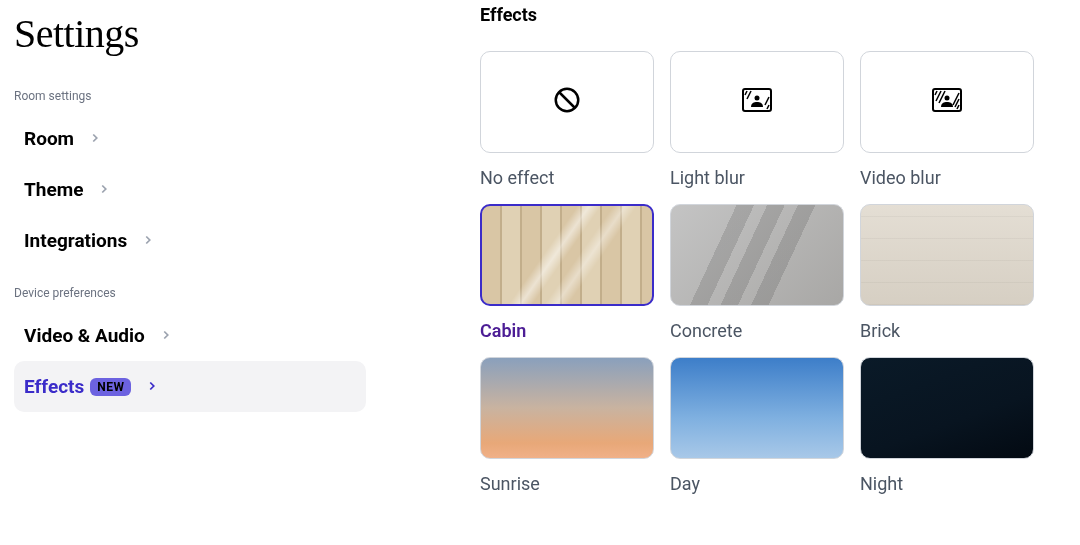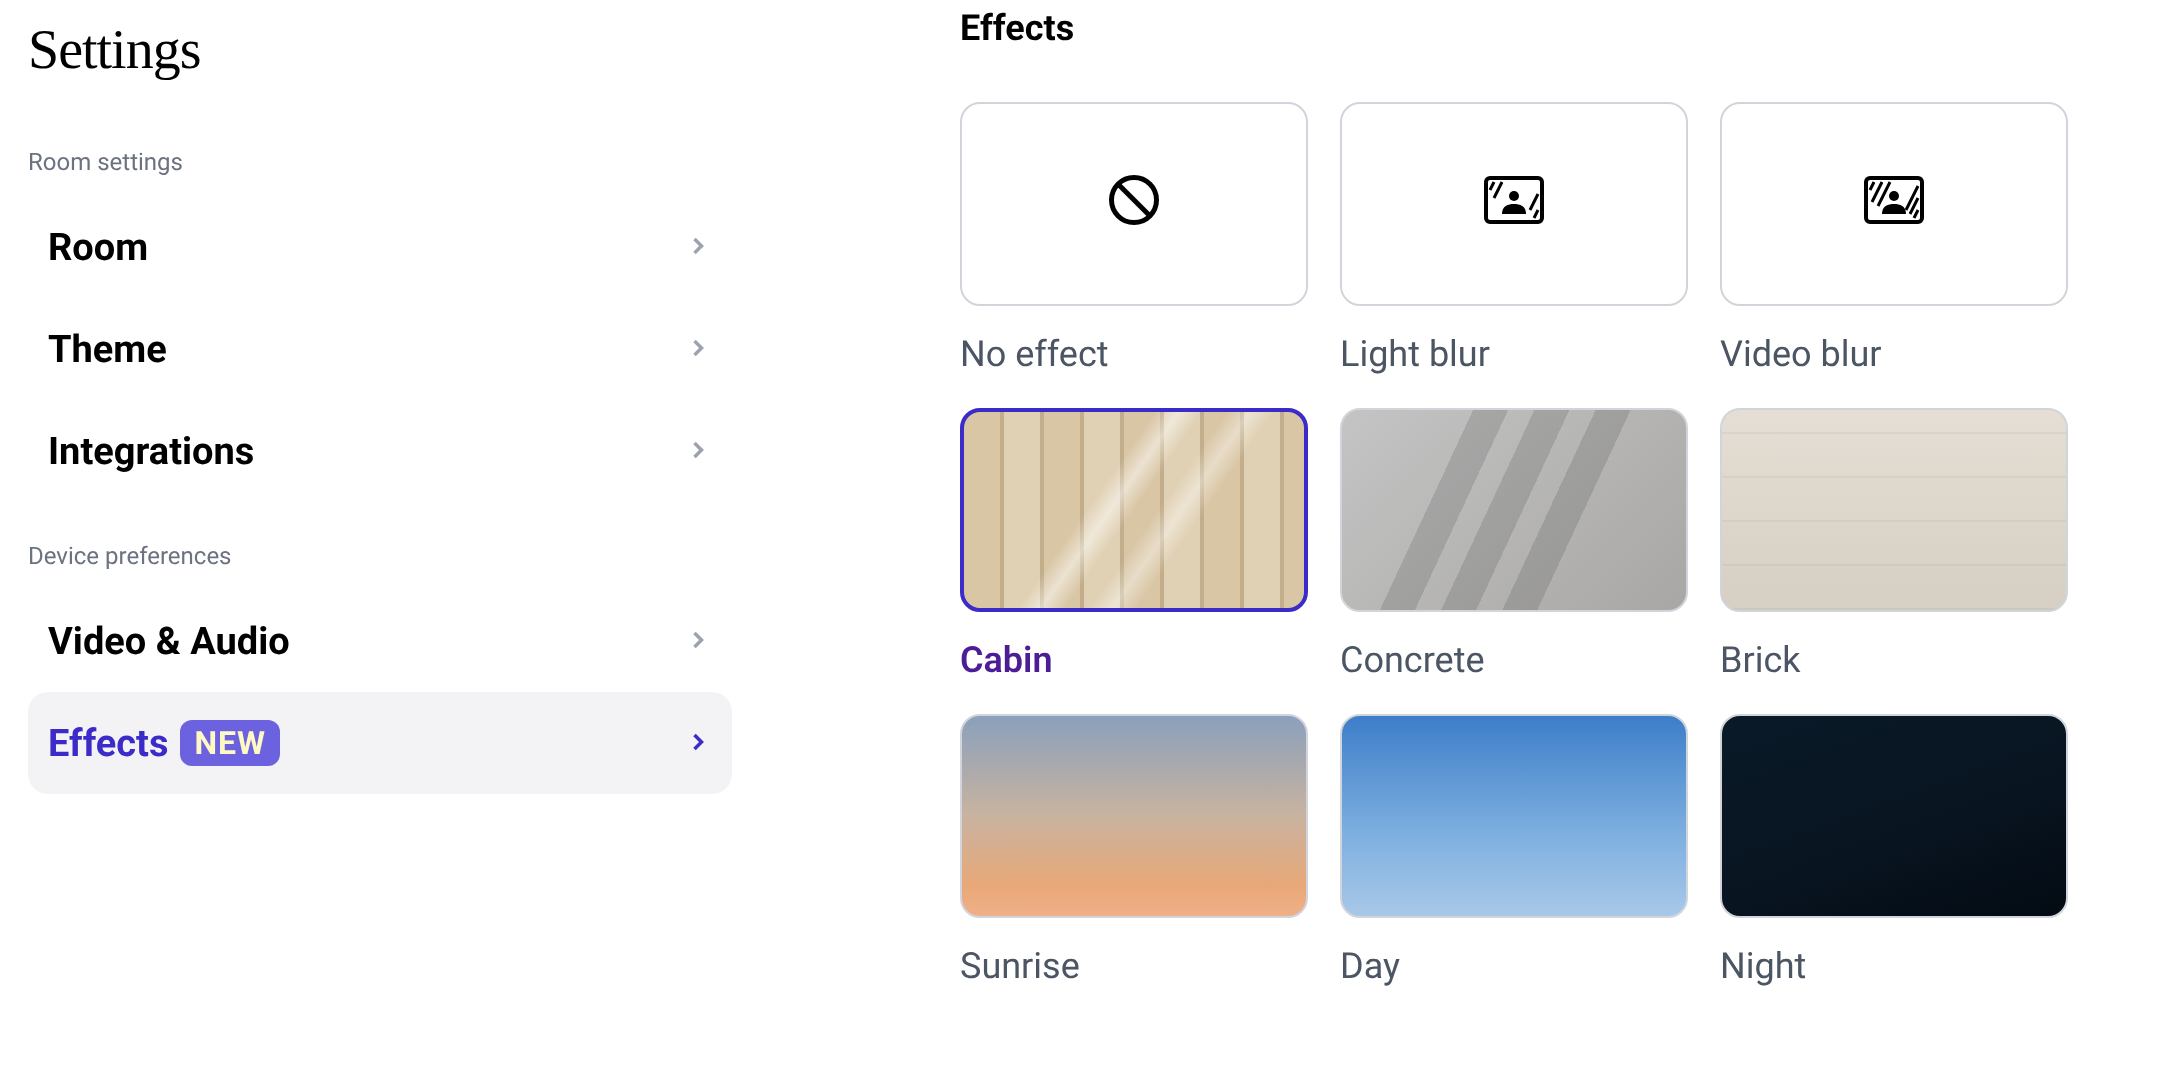--- a/index.html
+++ b/index.html
@@ -15,57 +15,56 @@
       height: 545px;
       overflow: hidden;
       display: flex;
     }
     .sidebar {
       width: 380px;
       padding: 10px 14px 0 14px;
     }
     .page-title {
       font-family: Georgia, "Times New Roman", serif;
-      font-size: 28px;
+      font-size: 40px;
       font-weight: 500;
       letter-spacing: -0.5px;
       margin-bottom: 32px;
     }
     .section-label {
       font-size: 12px;
       color: #6b7280;
       margin-bottom: 10px;
       margin-top: 20px;
     }
     .nav-item {
       display: flex;
       align-items: center;
-      justify-content: space-between;
       padding: 14px 10px;
       font-size: 19px;
       font-weight: 700;
       cursor: pointer;
       border-radius: 10px;
       gap: 14px;
     }
     .nav-item.active {
       background: #f3f3f5;
       color: #3b2cc9;
     }
     .nav-item .chevron {
       color: #9ca3af;
     }
     .nav-item.active .chevron {
       color: #3b2cc9;
     }
     .badge {
       display: inline-block;
       background: #6c62e0;
-      color: #fef9c3;
-      font-size: 16px;
+      color: #000000;
+      font-size: 12px;
       font-weight: 700;
       padding: 2px 7px;
       border-radius: 6px;
       margin-left: 6px;
       letter-spacing: 0.5px;
     }
     .nav-label-wrap {
       display: flex;
       align-items: center;
     }

